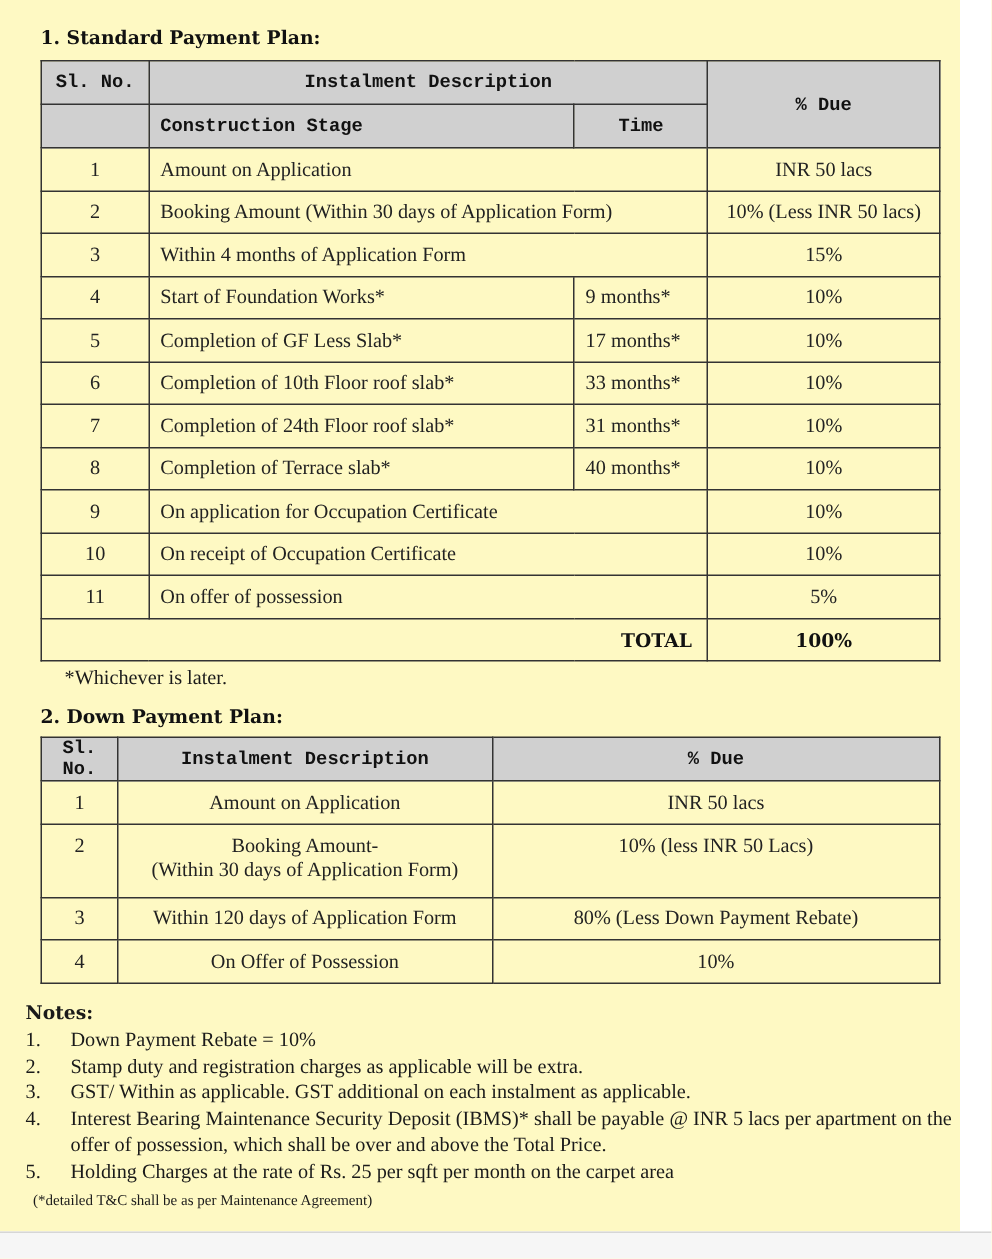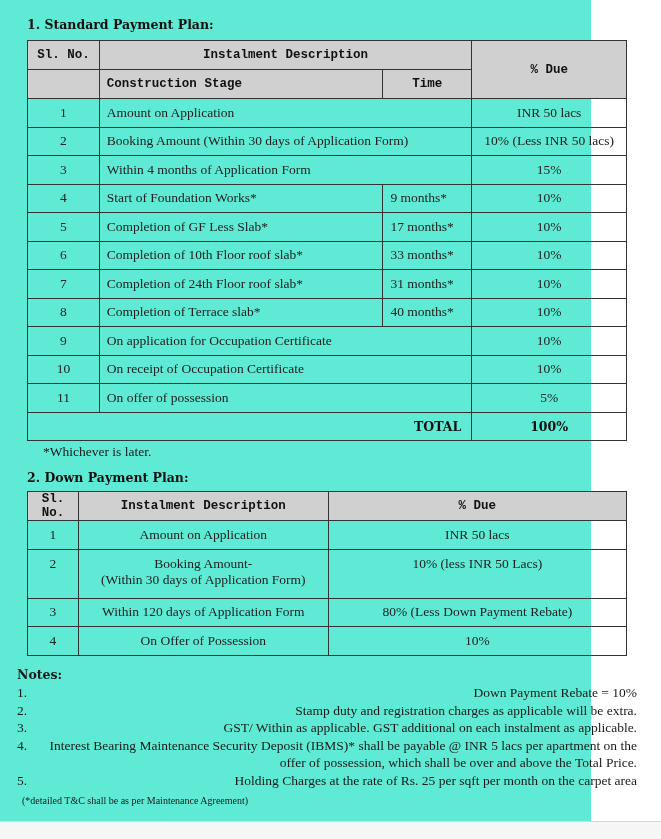--- a/index.html
+++ b/index.html
@@ -1,20 +1,20 @@
 <!DOCTYPE html>
 <html><head>
 <meta charset="utf-8">
 <style>
   html, body { margin:0; padding:0; }
   body {
     width:661px; height:839px; background:#ffffff; position:relative; overflow:hidden;
     font-family:"DejaVu Serif", serif; color:#1a1a1a;
   }
-  .page { position:absolute; left:0; top:0; width:591px; height:821px; background:#5eead4; }
+  .page { position:absolute; left:0; top:0; width:640px; height:821px; background:#fef9c3; }
   .footer-strip { position:absolute; left:0; top:821px; width:661px; height:18px; background:#f6f6f6; border-top:1px solid #d6d6d6; }
   .section-title {
     position:absolute; font-family:"DejaVu Serif", serif; font-weight:bold; font-size:12.5px; color:#111;
   }
   table { border-collapse:collapse; position:absolute; }
   td, th { border:1px solid #333; font-family:"Liberation Serif", serif; font-size:13.5px; color:#222; padding:0; }
   th { background:#d0d0d0; font-family:Liberation Mono, monospace; font-weight:bold; font-size:12.5px; color:#111; }
   .c { text-align:center; }
   .l { text-align:left; padding-left:7px; }
   .r { text-align:right; padding-right:10px; }
@@ -25,21 +25,21 @@
   #t1 tr.row td { height:27.5px; }
   #t2 { left:27px; top:491px; width:600px; }
   #t2 tr.row td { height:27.5px; }
   #t2 tr.tall td { height:42px; vertical-align:top; padding-top:6px; }
 
   .footnote { position:absolute; left:43px; top:444px; font-family:"Liberation Serif", serif; font-size:13.5px; }
   .notes { position:absolute; left:17px; top:667px; width:620px; font-family:"Liberation Serif", serif; font-size:13.5px; color:#1a1a1a; }
   .notes .title { font-family:"DejaVu Serif", serif; font-weight:bold; font-size:12.5px; margin-bottom:2px; }
   .note { display:flex; line-height:17.5px; }
   .note .num { width:30px; flex:none; }
-  .note .txt { flex:1;text-align:right; }
+  .note .txt { flex:1; }
   .tc { position:absolute; left:22px; top:795px; font-family:"Liberation Serif", serif; font-size:10px; }
 </style>
 </head>
 <body>
 
 <div class="page">
 
   <div class="section-title" style="left:27px; top:17px;">1. Standard Payment Plan:</div>
 
   <table id="t1">

